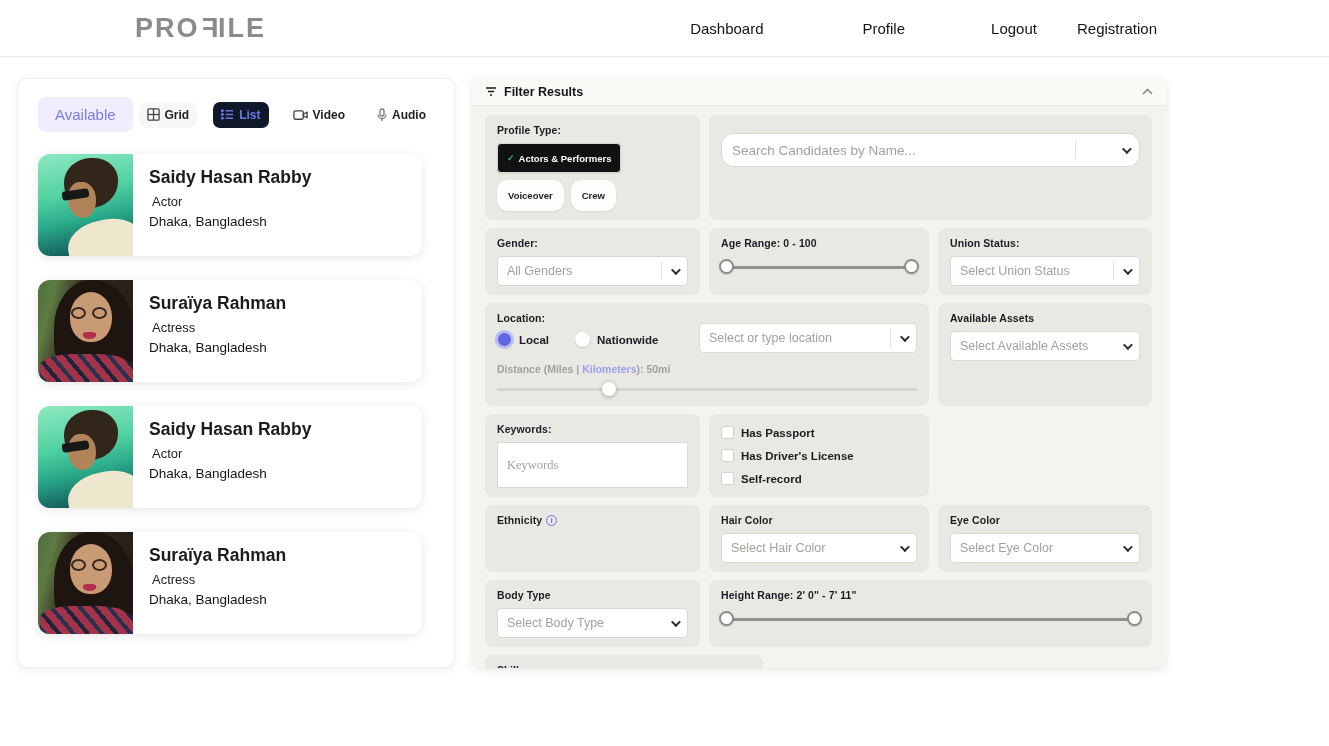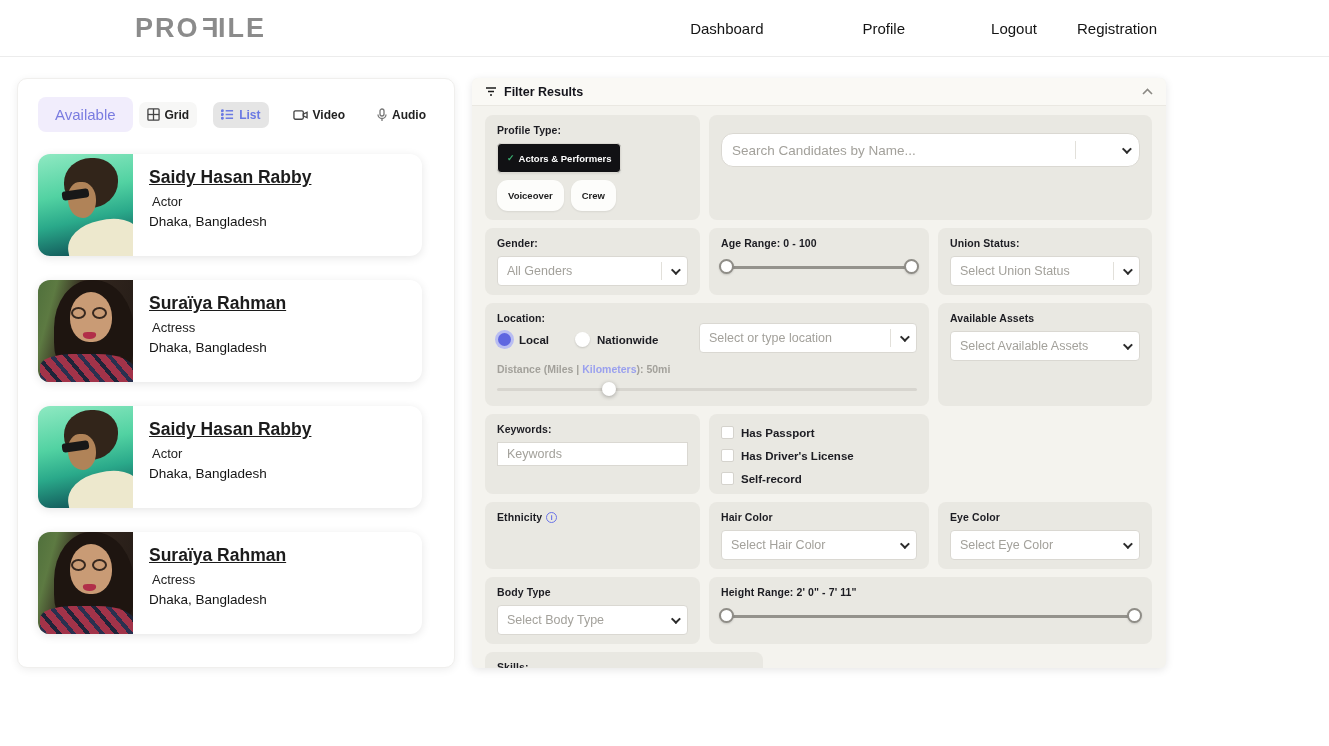--- a/index.html
+++ b/index.html
@@ -16,27 +16,27 @@
   .nav-link.l2 { margin-right:86px; }
   .nav-link.l3 { margin-right:40px; }
 
   
   .profiles-panel { position:absolute; left:17px; top:78px; width:438px; height:590px; background:#fff; border:1px solid #f0efed; border-radius:10px; box-shadow:0 2px 8px rgba(0,0,0,0.07); padding:18px 20px; }
   .profiles-head { display:flex; align-items:center; justify-content:space-between; margin-bottom:22px; }
   .profiles-badge { background:#f1edfc; color:#7a7ce0; font-size:15px; padding:9px 17px; border-radius:8px; }
   .view-toggles { display:flex; align-items:center; gap:16px; }
   .toggle { display:flex; align-items:center; gap:5px; font-size:12px; font-weight:700; color:#222; padding:6px 8px; border-radius:7px; cursor:pointer; }
   .toggle.grid-bg { background:#f7f7f6; }
-  .toggle.active { background:#e5e5e5; color:#6a79e3; }
+  .toggle.active { background:#0f172a; color:#6a79e3; }
   .toggle svg { display:block; }
 
   .cards { display:flex; flex-direction:column; gap:24px; }
   .card { display:flex; width:384px; background:#fff; border-radius:12px; box-shadow:0 2px 10px rgba(0,0,0,0.10); height:102px; cursor:pointer; }
   .card-info { padding:13px 16px; display:flex; flex-direction:column; }
-  .card-name { font-size:17.5px; font-weight:600; color:#1c1c1c; margin-bottom:6px;text-decoration:underline; }
+  .card-name { font-size:17.5px; font-weight:600; color:#1c1c1c; margin-bottom:6px; }
   .card-role { font-size:13px; color:#222; margin-left:3px; margin-bottom:5px; }
   .card-loc { font-size:13.5px; color:#141414; }
 
   .photo { width:95px; height:102px; border-radius:12px 0 0 12px; position:relative; overflow:hidden; flex-shrink:0; }
   .photo > div { position:absolute; }
   .photo--male { background:linear-gradient(168deg,#8fe9c2 0%,#52d2a2 38%,#2aa98a 62%,#145f5e 88%,#0d3f4c 100%); }
   .photo--male .p-hair { top:4px; left:26px; width:54px; height:50px; background:#32251a; border-radius:52% 46% 55% 50%; }
   .photo--male .p-face { top:28px; left:30px; width:28px; height:36px; background:#b08358; border-radius:46% 54% 52% 58%; }
   .photo--male .p-glasses { top:36px; left:24px; width:27px; height:9px; background:#181818; border-radius:3px; transform:rotate(-8deg); }
   .photo--male .p-shirt { bottom:-16px; left:30px; width:74px; height:52px; background:#ede8cd; border-radius:48% 42% 0 0; transform:rotate(-10deg); }
@@ -68,21 +68,21 @@
   .pills { display:flex; flex-wrap:wrap; gap:7px; margin-top:7px; }
   .pill { font-size:9.5px; font-weight:700; padding:10px 11px; border-radius:11px; background:#fdfdfb; color:#1d1d1d; box-shadow:0 1px 2px rgba(0,0,0,.08); cursor:pointer; display:flex; align-items:center; gap:4px; }
   .pill.sel { background:#111114; color:#fff; }
   .pill .chk { color:#3bb273; font-size:9px; }
 
   
   .sel { background:#fff; border:1px solid #dad8d2; border-radius:4px; height:30px; display:flex; align-items:center; padding:0 9px; cursor:pointer; }
   .sel .sel-txt { flex:1; font-size:12.5px; color:#a3a19b; white-space:nowrap; overflow:hidden; }
   .sel .divider { width:1px; height:18px; background:#e2e0da; margin:0 9px 0 6px; }
   .chev { width:7px; height:7px; border-right:2px solid #2c2c2c; border-bottom:2px solid #2c2c2c; transform:rotate(45deg) translateY(-2px); flex-shrink:0; }
-  .tinput { background:#fff; border:1px solid #dad8d2; border-radius:0; height:24px; width:100%; padding:0 9px; font-size:12.5px; color:#333; font-family:Liberation Sans, sans-serif; outline:none; }
+  .tinput { background:#fff; border:1px solid #dad8d2; border-radius:0; height:46px; width:100%; padding:0 9px; font-size:12.5px; color:#333; font-family:Liberation Serif, serif; outline:none; }
   .tinput::placeholder { color:#a3a19b; }
 
   .search-wrap { background:#fff; border:1px solid #dad8d2; border-radius:12px; height:34px; display:flex; align-items:center; padding:0 10px; margin-top:9px;gap:36px; }
   .search-wrap input { flex:1; border:none; outline:none; font-size:13.5px; color:#333; background:transparent; font-family:"Liberation Sans",sans-serif; }
   .search-wrap input::placeholder { color:#a3a19b; }
 
   
   .slider { position:relative; height:16px; margin-top:10px; }
   .slider .track { position:absolute; top:7px; left:0; right:0; height:3px; background:#94928c; border-radius:2px; }
   .slider .track.light { background:#d7d5cf; }

